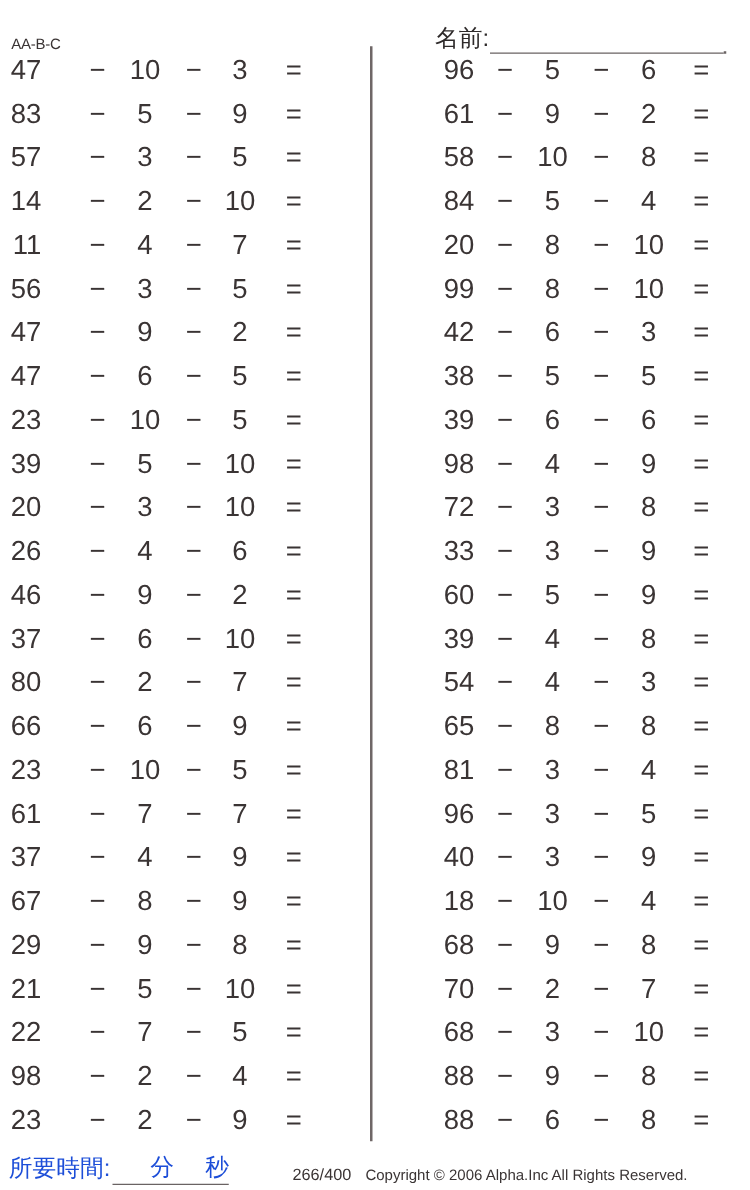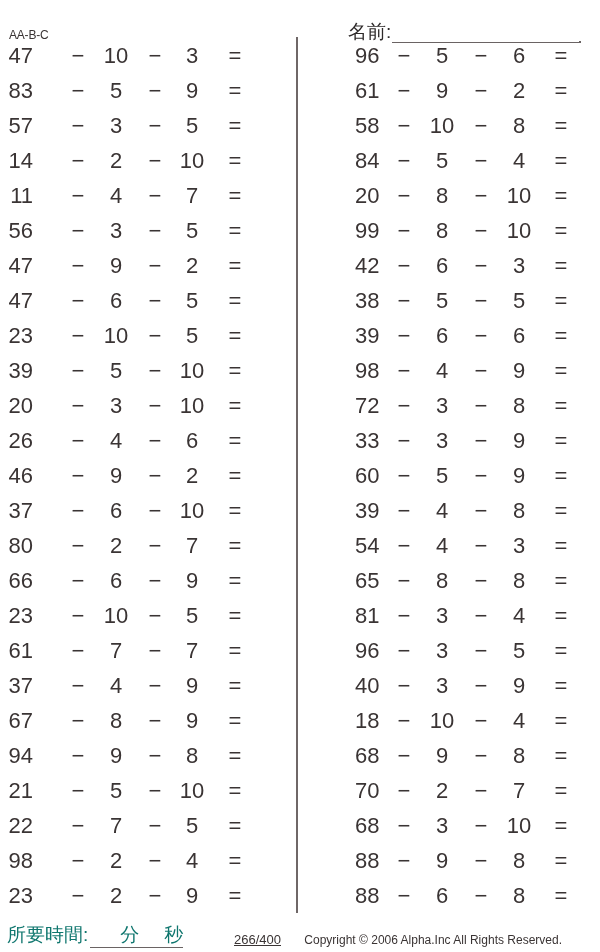--- a/index.html
+++ b/index.html
@@ -43,34 +43,34 @@
   .left .c { left: 174px; width: 36px; text-align: center; }
   .left .eq { left: 224px; width: 22px; text-align: center; }
   .right .a { left: 23px; width: 32px; text-align: left; margin-left: 12px; }
   .right .m1 { left: 74px; width: 20px; text-align: center; }
   .right .b { left: 104px; width: 36px; text-align: center; }
   .right .m2 { left: 151px; width: 20px; text-align: center; }
   .right .c { left: 181px; width: 36px; text-align: center; }
   .right .eq { left: 230px; width: 22px; text-align: center; }
   .footer-time {
     position: absolute; left: 7px; top: 922px; height: 26px;
-    display: flex; align-items: flex-end; font-size: 19px; color: #0f766e;
+    display: flex; align-items: flex-end; font-size: 19px; color: #1d4ed8;
   }
   .time-field {
     display: flex; align-items: flex-end; border-bottom: 1px solid #6a6363;
     margin-left: 2px; height: 24px; padding-bottom: 1px;
   }
   .time-field .spacer-a { width: 30px; }
   .time-field .spacer-b { width: 25px; }
   .time-field .unit { font-size: 19px; line-height: 22px; }
   .footer-info {
     position: absolute; left: 234px; top: 932px; font-size: 12px; color: #3a3434;
     white-space: nowrap;
   }
-  .footer-info .page { font-size: 13px; margin-right: 20px; text-decoration: underline; }
+  .footer-info .page { font-size: 13px; margin-right: 8px; }
   .footer-info .copy { font-size: 12px; }
 </style>
 </head>
 <body>
 
 <div class="code-label">AA-B-C</div>
 
 <div class="name-area">
   <span class="name-label">名前:</span>
   <span class="name-line"></span>
@@ -233,21 +233,21 @@
     </div>
     <div class="row">
       <span class="a">67</span>
       <span class="m1">−</span>
       <span class="b">8</span>
       <span class="m2">−</span>
       <span class="c">9</span>
       <span class="eq">=</span>
     </div>
     <div class="row">
-      <span class="a">94</span>
+      <span class="a">29</span>
       <span class="m1">−</span>
       <span class="b">9</span>
       <span class="m2">−</span>
       <span class="c">8</span>
       <span class="eq">=</span>
     </div>
     <div class="row">
       <span class="a">21</span>
       <span class="m1">−</span>
       <span class="b">5</span>

